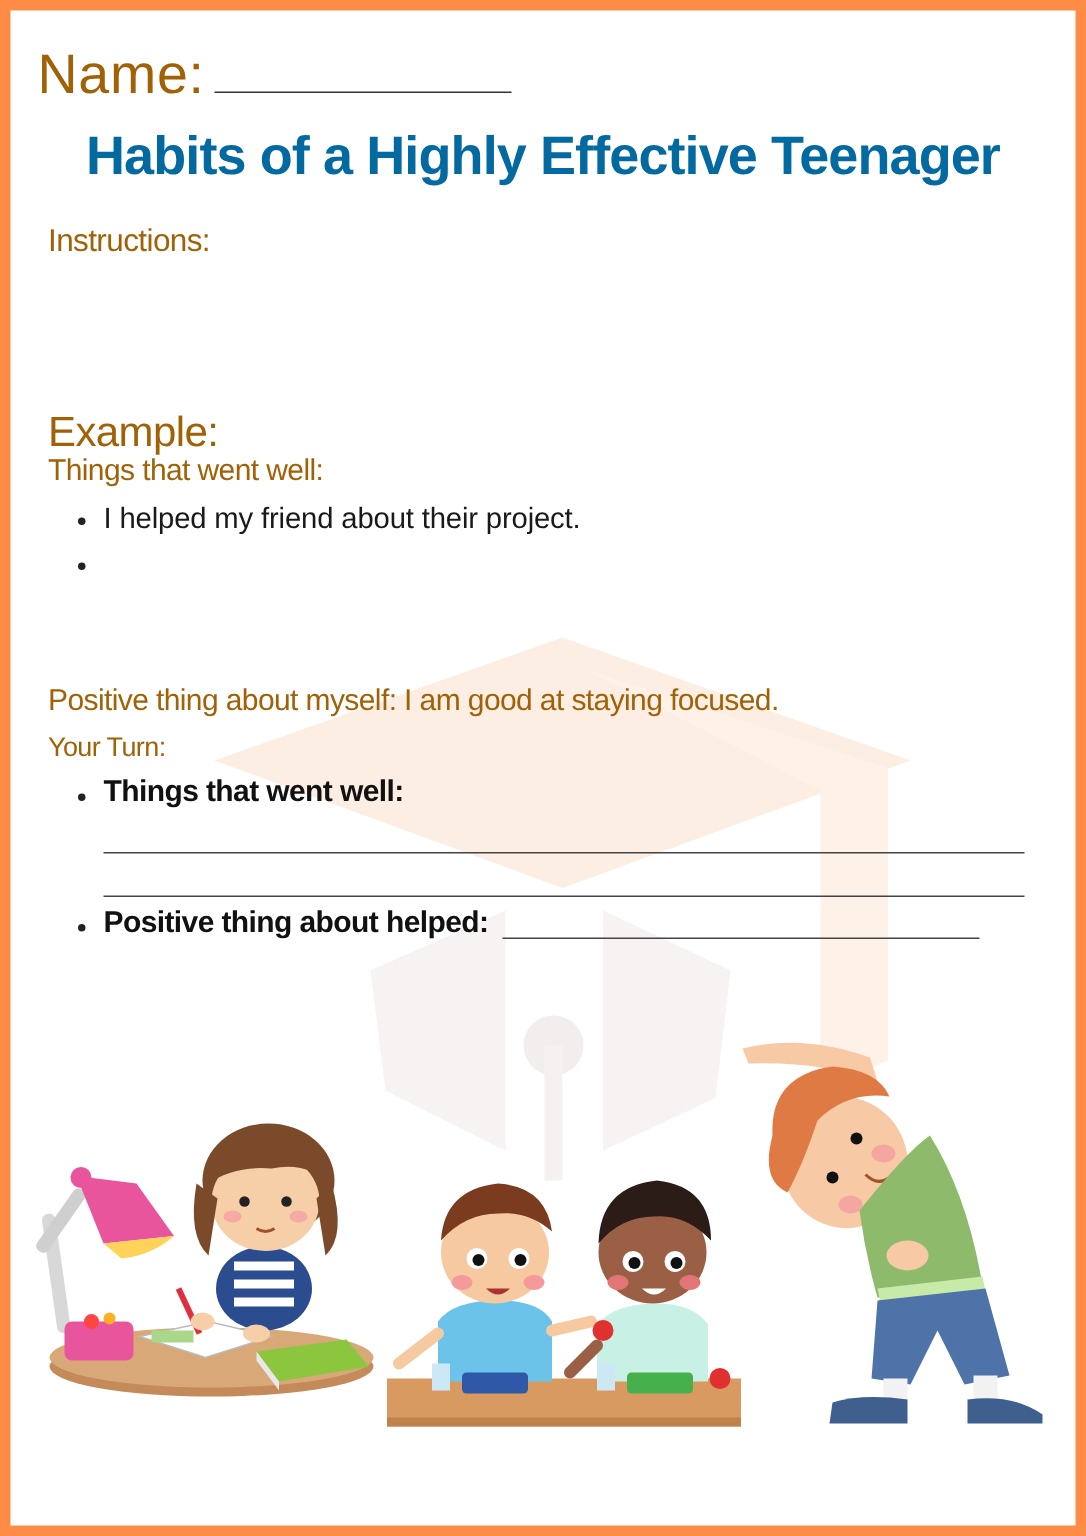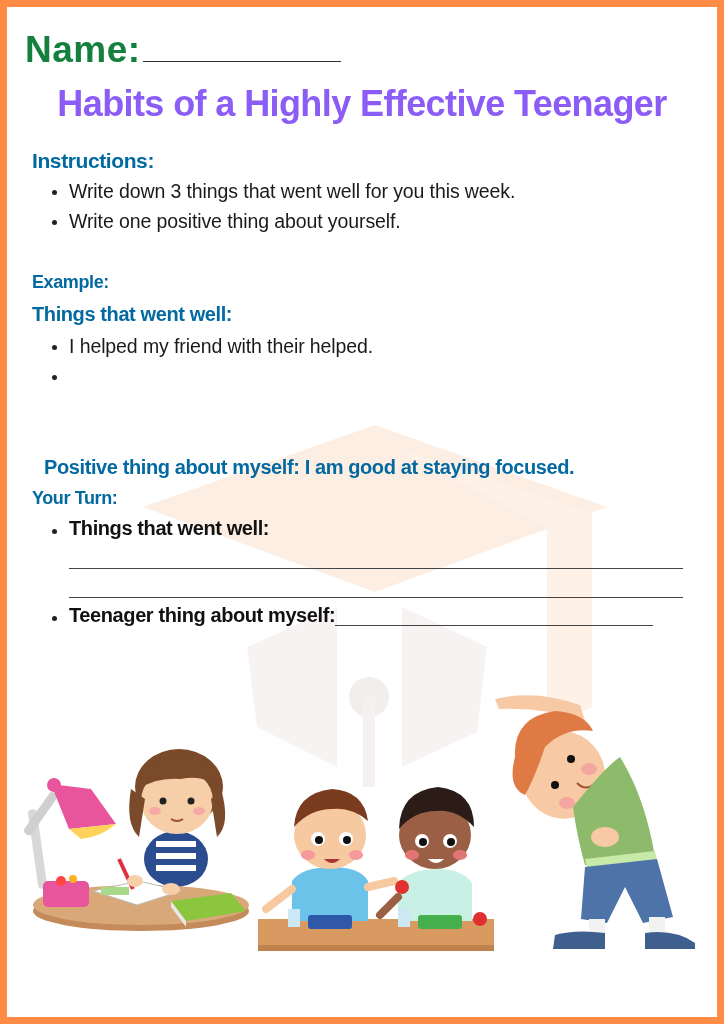--- a/index.html
+++ b/index.html
@@ -11,30 +11,30 @@
     position: relative;
   }
   .page {
     position: absolute; left: 7px; top: 7px; width: 710px; height: 1010px;
     background: #ffffff;
     overflow: hidden;
   }
   .watermark { position: absolute; left: 0; top: 0; width: 710px; height: 1010px; pointer-events: none; }
   .abs { position: absolute; white-space: nowrap; }
 
-  .name-label { left: 18px; top: 22px; font-size: 37px; font-weight: 700; letter-spacing: 0.5px; color: #15803d; }
+  .name-label { left: 18px; top: 22px; font-size: 37px; font-weight: 400; letter-spacing: 0.5px; color: #a16207; }
   .name-line { position: absolute; left: 136px; top: 54px; width: 198px; height: 0; border-bottom: 1.6px solid #333; }
 
-  .title { left: 0; width: 710px; text-align: center; top: 76px; font-size: 36px; font-weight: 700; letter-spacing: -0.6px; color: #8b5cf6; }
+  .title { left: 0; width: 710px; text-align: center; top: 76px; font-size: 36px; font-weight: 700; letter-spacing: -0.6px; color: #0369a1; }
 
-  .h-bold { font-weight: 700; font-size: 21px; letter-spacing: -0.4px; color: #0369a1; }
+  .h-bold { font-weight: 400; font-size: 21px; letter-spacing: -0.4px; color: #a16207; }
   .h-instructions { left: 25px; top: 142px; }
-  .h-example { left: 25px; top: 265px; font-size: 18px; }
+  .h-example { left: 25px; top: 265px; font-size: 28px; }
   .h-things { left: 25px; top: 296px; font-size: 20px; }
-  .h-positive-ex { left: 37px; top: 449px; font-size: 20px; }
+  .h-positive-ex { left: 25px; top: 449px; font-size: 20px; }
   .h-yourturn { left: 25px; top: 481px; font-size: 18px; }
 
   .bullet-list { position: absolute; left: 43px; margin: 0; padding: 0; list-style: none; }
   .bullet-list li { position: relative; padding-left: 19px; font-size: 19.5px; height: 29.5px; line-height: 29px; color: #1a1a1a; letter-spacing: -0.1px; }
   .bullet-list li .dot { position: absolute; left: 2px; top: 13px; width: 5px; height: 5px; border-radius: 50%; background: #222; }
   .list-instr { top: 170px; }
   .list-example { top: 325px; }
 
   .yt-item { position: absolute; left: 43px; font-size: 20px; font-weight: 700; letter-spacing: -0.4px; padding-left: 19px; color: #111; }
   .yt-item .dot { position: absolute; left: 2px; top: 12px; width: 5px; height: 5px; border-radius: 50%; background: #222; }
@@ -60,46 +60,42 @@
     <circle cx="362" cy="690" r="20" fill="#f2eeed"></circle>
     <rect x="356" y="690" width="12" height="90" fill="#f4f1f0"></rect>
   </svg>
 
   <div class="abs name-label">Name:</div>
   <div class="name-line"></div>
 
   <div class="abs title">Habits of a Highly Effective Teenager</div>
 
   <div class="abs h-bold h-instructions">Instructions:</div>
-  <ul class="bullet-list list-instr">
-    <li><span class="dot"></span><span>Write down 3 things that went well for you this week.</span></li>
-    <li><span class="dot"></span><span>Write one positive thing about yourself.</span></li>
-  </ul>
 
   <div class="abs h-bold h-example">Example:</div>
   <div class="abs h-bold h-things">Things that went well:</div>
   <ul class="bullet-list list-example">
-    <li><span class="dot"></span><span>I helped my friend with their helped.</span></li>
+    <li><span class="dot"></span><span>I helped my friend about their project.</span></li>
     <li><span class="dot"></span></li>
   </ul>
 
   <div class="abs h-bold h-positive-ex">Positive thing about myself: I am good at staying focused.</div>
 
   <div class="abs h-bold h-yourturn">Your Turn:</div>
 
   <div class="yt-item yt-things">
     <span class="dot"></span>
     <span>Things that went well:</span>
   </div>
   <div class="write-line wl1"></div>
   <div class="write-line wl2"></div>
 
   <div class="yt-item yt-positive">
     <span class="dot"></span>
-    <span>Teenager thing about myself:</span>
+    <span>Positive thing about helped:</span>
   </div>
   <div class="write-line wl3"></div>
 
   <svg class="illus" style="left:14px; top:722px;" width="230" height="210" viewBox="0 0 230 210">
 
     <ellipse cx="120" cy="182" rx="108" ry="20" fill="#c48a5a"></ellipse>
     <ellipse cx="120" cy="176" rx="108" ry="20" fill="#d9a878"></ellipse>
 
     <rect x="12" y="80" width="9" height="80" rx="4" fill="#d8d8d8" transform="rotate(-8 16 120)"></rect>
     <rect x="15" y="60" width="9" height="50" rx="4" fill="#cfcfcf" transform="rotate(35 20 85)"></rect>

